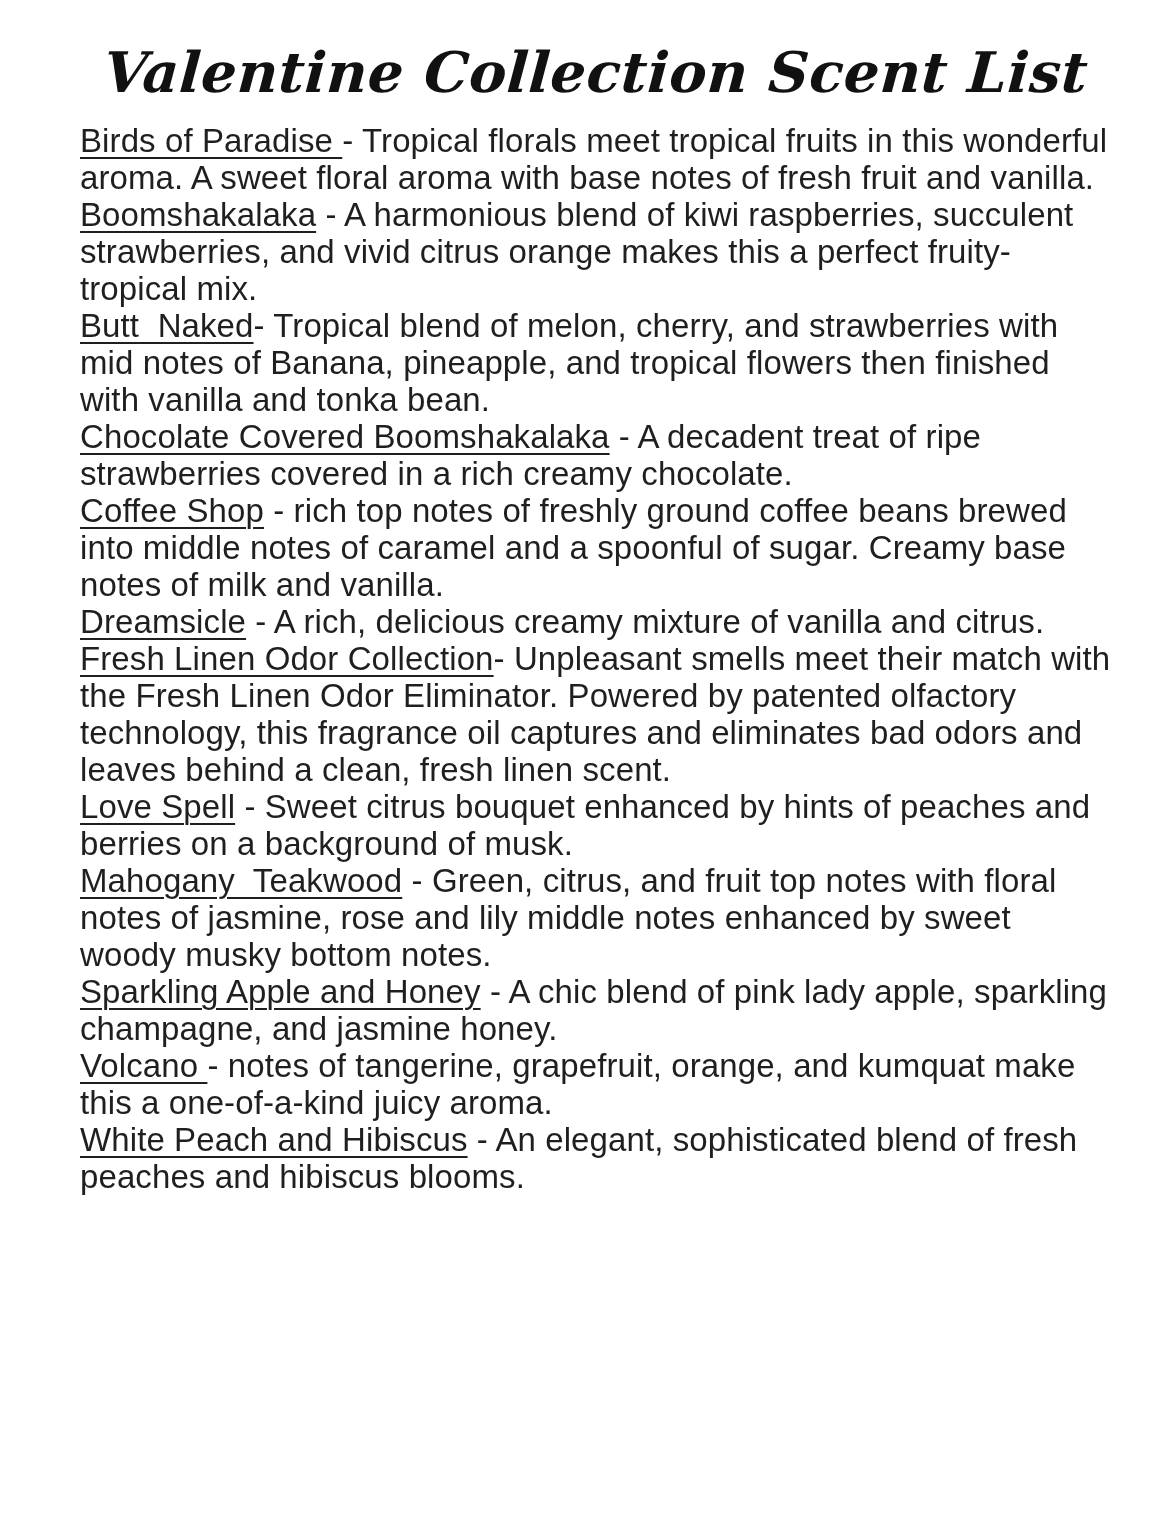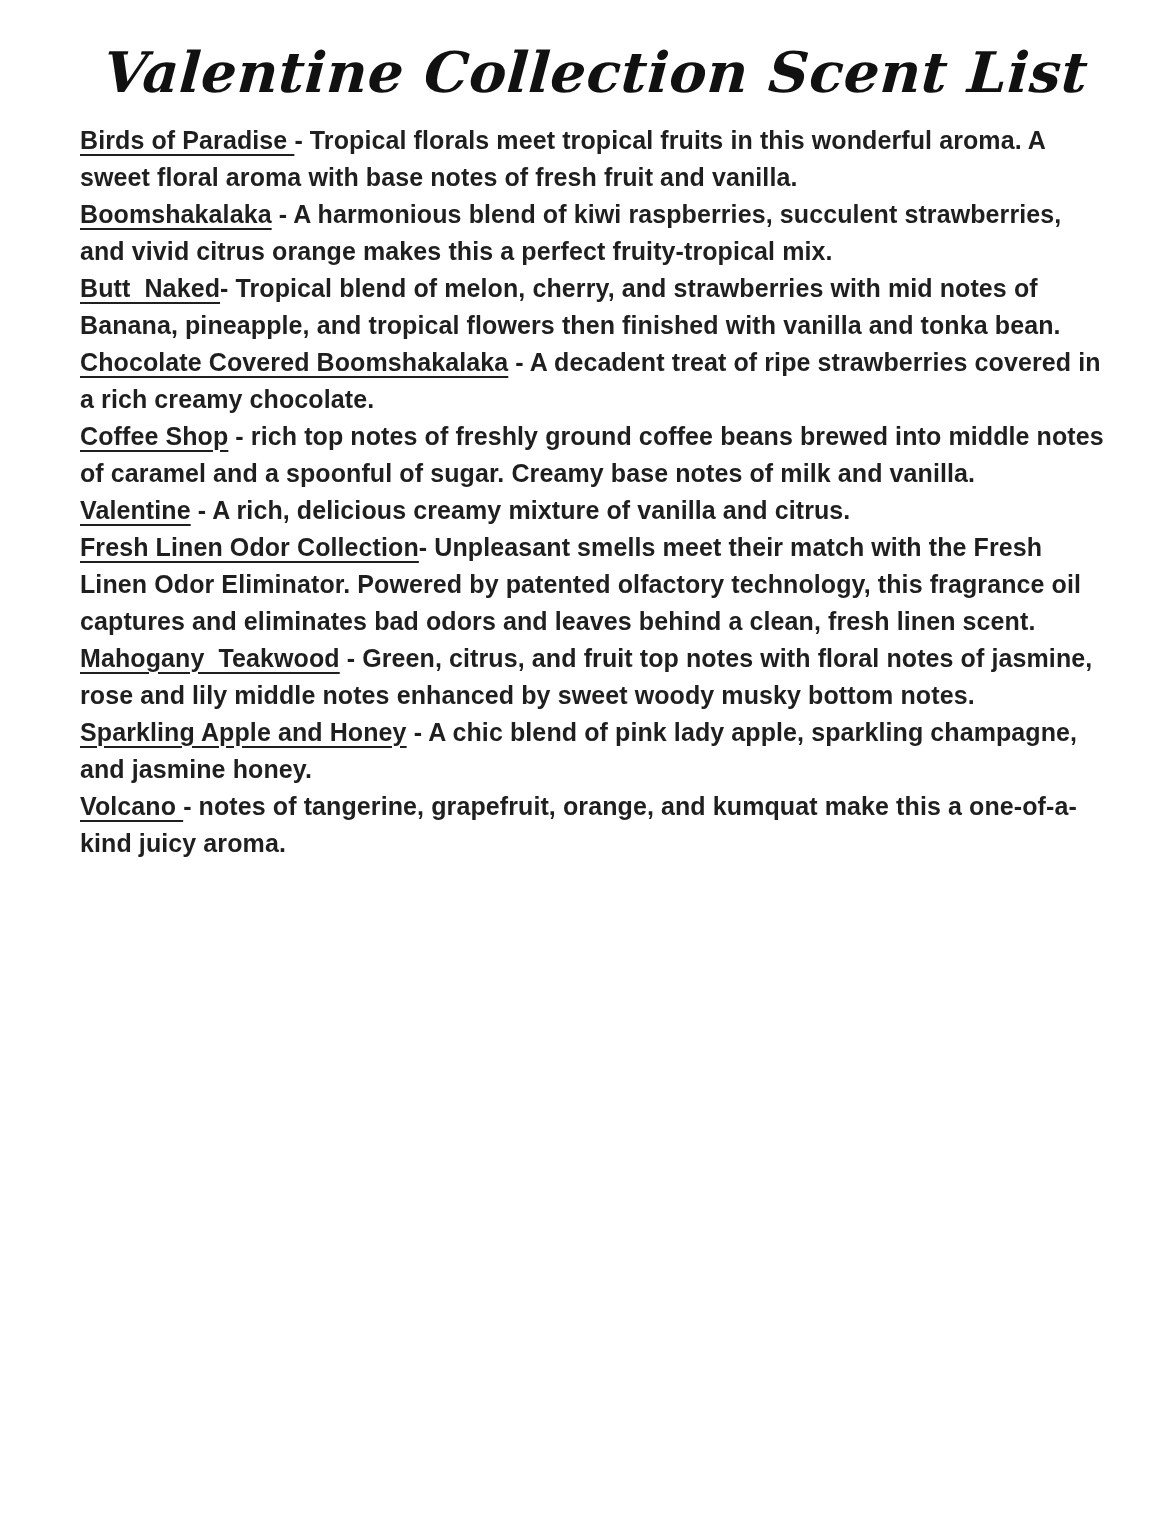--- a/index.html
+++ b/index.html
@@ -27,23 +27,23 @@
     font-weight: 700;
     font-size: 56px;
     line-height: 1.1;
     text-align: center;
     color: #111111;
     letter-spacing: 0.5px;
     transform: skewX(-4deg);
     margin: 0 auto 18px auto;
   }
   .scent-list {
-    font-size: 25px;
+    font-size: 33px;
     line-height: 37px;
-    font-weight: 700;
+    font-weight: 400;
     letter-spacing: 0.1px;
     color: #1f1f1f;
   }
   .scent-entry {
     margin: 0;
     white-space: pre-wrap;
   }
   .scent-name {
     text-decoration: underline;
     text-decoration-thickness: 1.5px;
@@ -58,19 +58,21 @@
 
 <div class="page">
   <h1 class="doc-title">Valentine Collection Scent List</h1>
 
   <div class="scent-list">
     <p class="scent-entry"><span class="scent-name">Birds of Paradise </span><span class="scent-desc">- Tropical florals meet tropical fruits in this wonderful aroma. A sweet floral aroma with base notes of fresh fruit and vanilla.</span></p>
     <p class="scent-entry"><span class="scent-name">Boomshakalaka</span><span class="scent-desc"> - A harmonious blend of kiwi raspberries, succulent strawberries, and vivid citrus orange makes this a perfect fruity-tropical mix.</span></p>
     <p class="scent-entry"><span class="scent-name">Butt  Naked</span><span class="scent-desc">- Tropical blend of melon, cherry, and strawberries with mid notes of Banana, pineapple, and tropical flowers then finished with vanilla and tonka bean.</span></p>
     <p class="scent-entry"><span class="scent-name">Chocolate Covered Boomshakalaka</span><span class="scent-desc"> - A decadent treat of ripe strawberries covered in a rich creamy chocolate.</span></p>
     <p class="scent-entry"><span class="scent-name">Coffee Shop</span><span class="scent-desc"> - rich top notes of freshly ground coffee beans brewed into middle notes of caramel and a spoonful of sugar. Creamy base notes of milk and vanilla.</span></p>
-    <p class="scent-entry"><span class="scent-name">Valentine</span><span class="scent-desc"> - A rich, delicious creamy mixture of vanilla and citrus.</span></p>
+    <p class="scent-entry"><span class="scent-name">Dreamsicle</span><span class="scent-desc"> - A rich, delicious creamy mixture of vanilla and citrus.</span></p>
     <p class="scent-entry"><span class="scent-name">Fresh Linen Odor Collection</span><span class="scent-desc">- Unpleasant smells meet their match with the Fresh Linen Odor Eliminator. Powered by patented olfactory technology, this fragrance oil captures and eliminates bad odors and leaves behind a clean, fresh linen scent.</span></p>
+    <p class="scent-entry"><span class="scent-name">Love Spell</span><span class="scent-desc"> - Sweet citrus bouquet enhanced by hints of peaches and berries on a background of musk.</span></p>
     <p class="scent-entry"><span class="scent-name">Mahogany  Teakwood</span><span class="scent-desc"> - Green, citrus, and fruit top notes with floral notes of jasmine, rose and lily middle notes enhanced by sweet woody musky bottom notes.</span></p>
     <p class="scent-entry"><span class="scent-name">Sparkling Apple and Honey</span><span class="scent-desc"> - A chic blend of pink lady apple, sparkling champagne, and jasmine honey.</span></p>
     <p class="scent-entry"><span class="scent-name">Volcano </span><span class="scent-desc">- notes of tangerine, grapefruit, orange, and kumquat make this a one-of-a-kind juicy aroma.</span></p>
+    <p class="scent-entry"><span class="scent-name">White Peach and Hibiscus</span><span class="scent-desc"> - An elegant, sophisticated blend of fresh peaches and hibiscus blooms.</span></p>
   </div>
 </div>
 
 </body></html>

